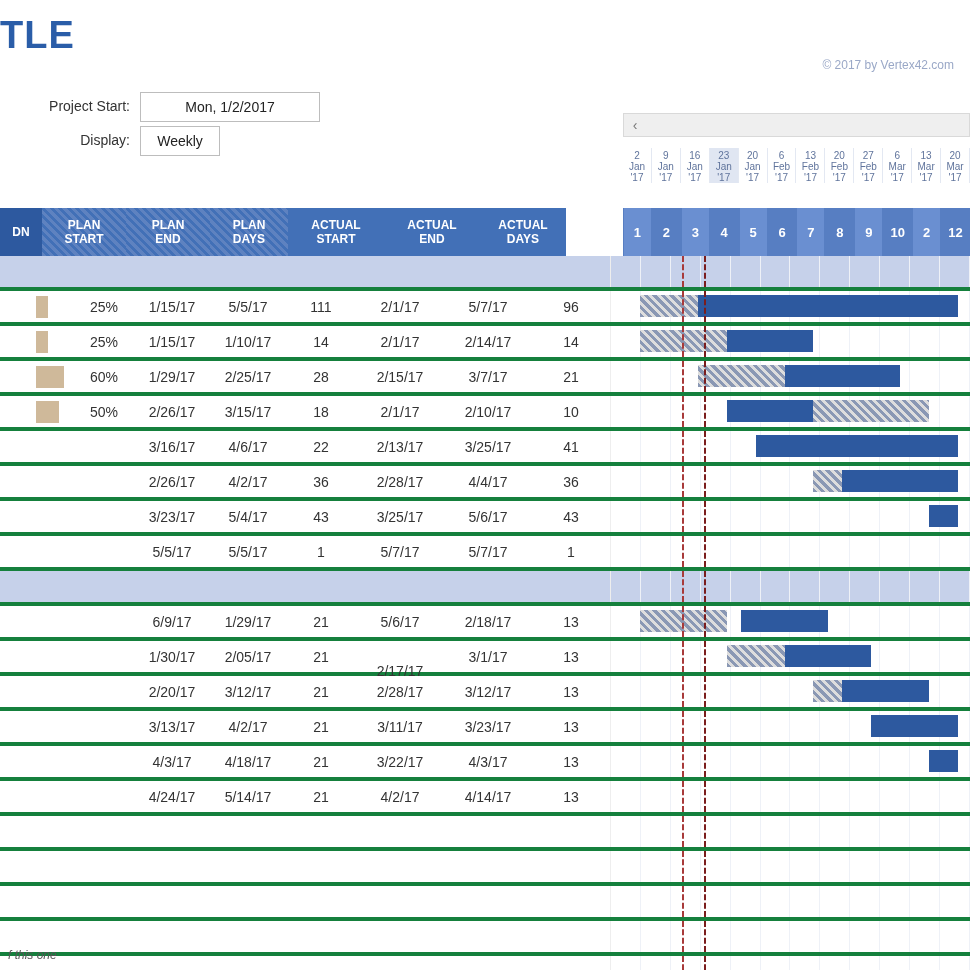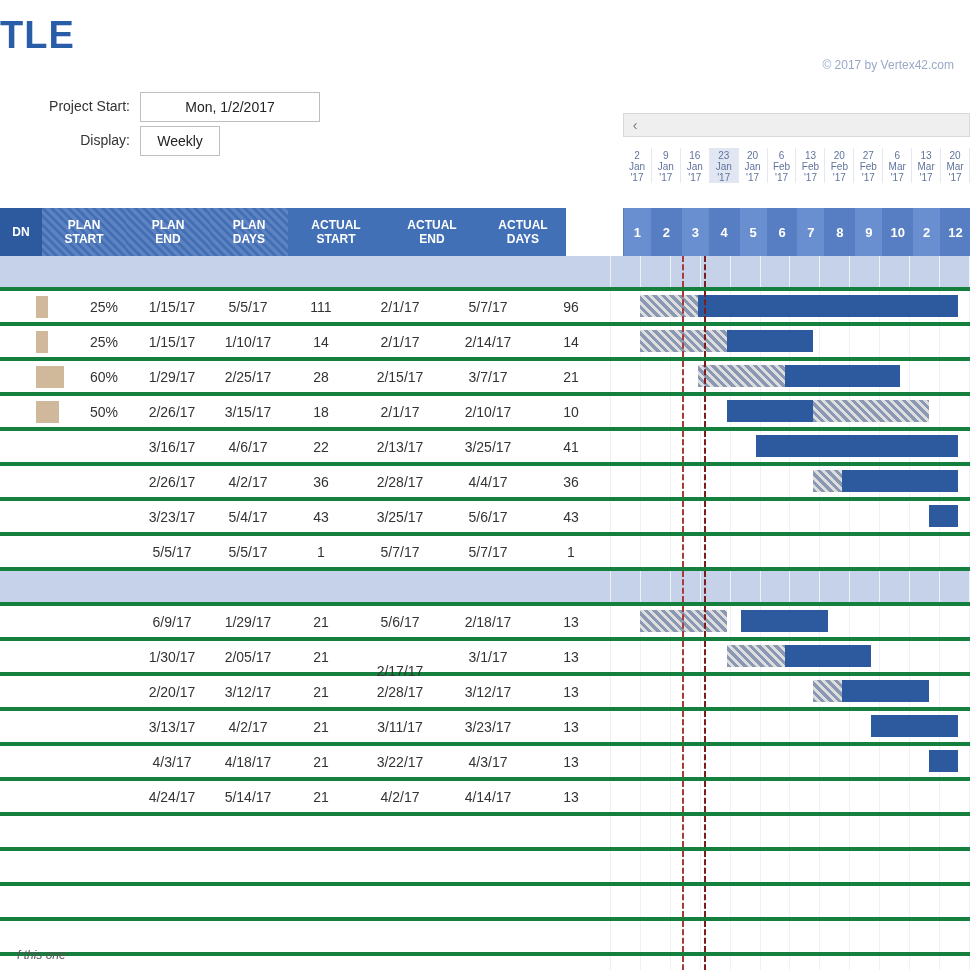--- a/index.html
+++ b/index.html
@@ -51,21 +51,21 @@
   .pbar-outer{ height:22px; position:relative; margin-right:8px; }
   .pbar-inner{ height:100%; background:#cfb99a;}
   .gantt-cell{ flex:1; position:relative; border-left:1px solid #eee;}
   .gantt-row-bg{ position:absolute; inset:0; display:grid;}
   .gcell{ border-right:1px solid #eef1f7;}
   .bar{ position:absolute; top:4px; height:22px; }
   .bar.plan{ background:repeating-linear-gradient(45deg,#8a98b4 0 3px,#ddd 3px 6px);}
   .bar.actual{ background:#2d599f;}
   .today-line{ position:absolute; top:0; width:0; height:100%; border-left:2px dashed #a83a3a;}
   .today-line.b{ border-color:#7a1d1d;}
-  .footer{ position:absolute; left:17px; bottom:8px; font-style:italic; color:#555; font-size:12px;}
+  .footer{ position:absolute; left:8px; bottom:8px; font-style:italic; color:#555; font-size:12px;}
 </style>
 </head>
 <body>
 <div class="root">
 
 <div class="title">TLE</div>
 <div class="copyright">© 2017 by Vertex42.com</div>
 
 <div class="controls">
   <div class="lbl">Project Start:</div>

